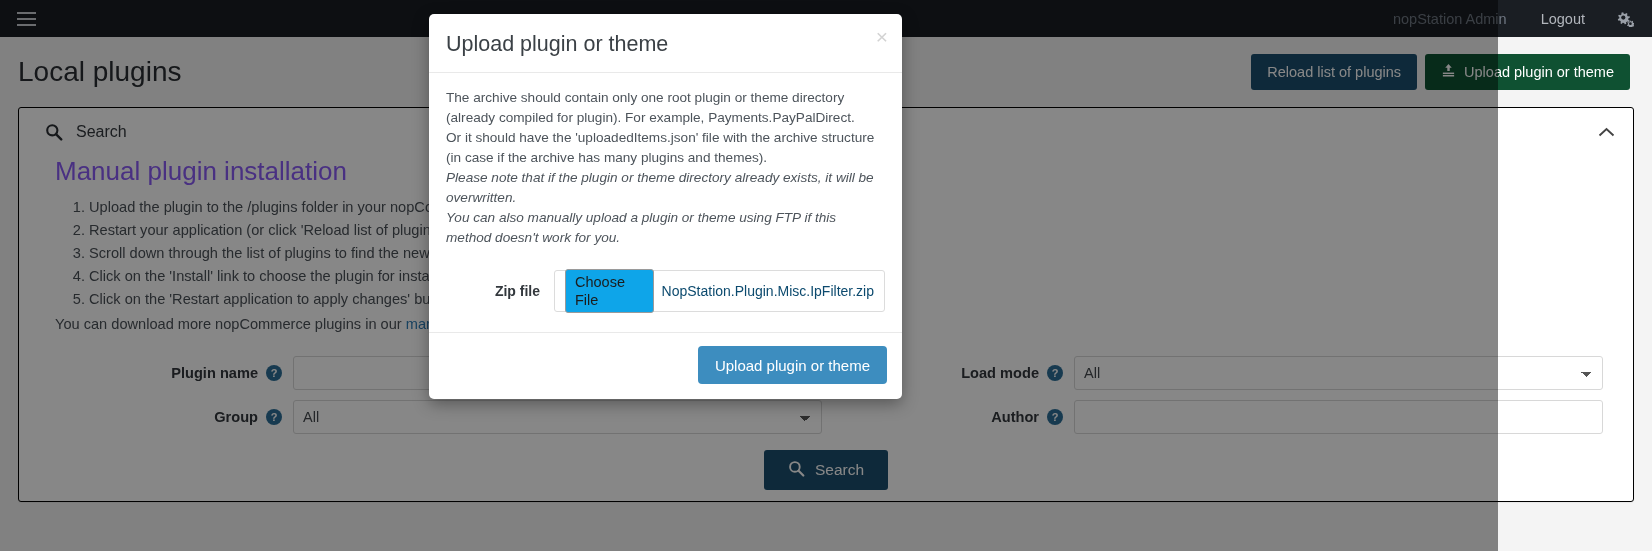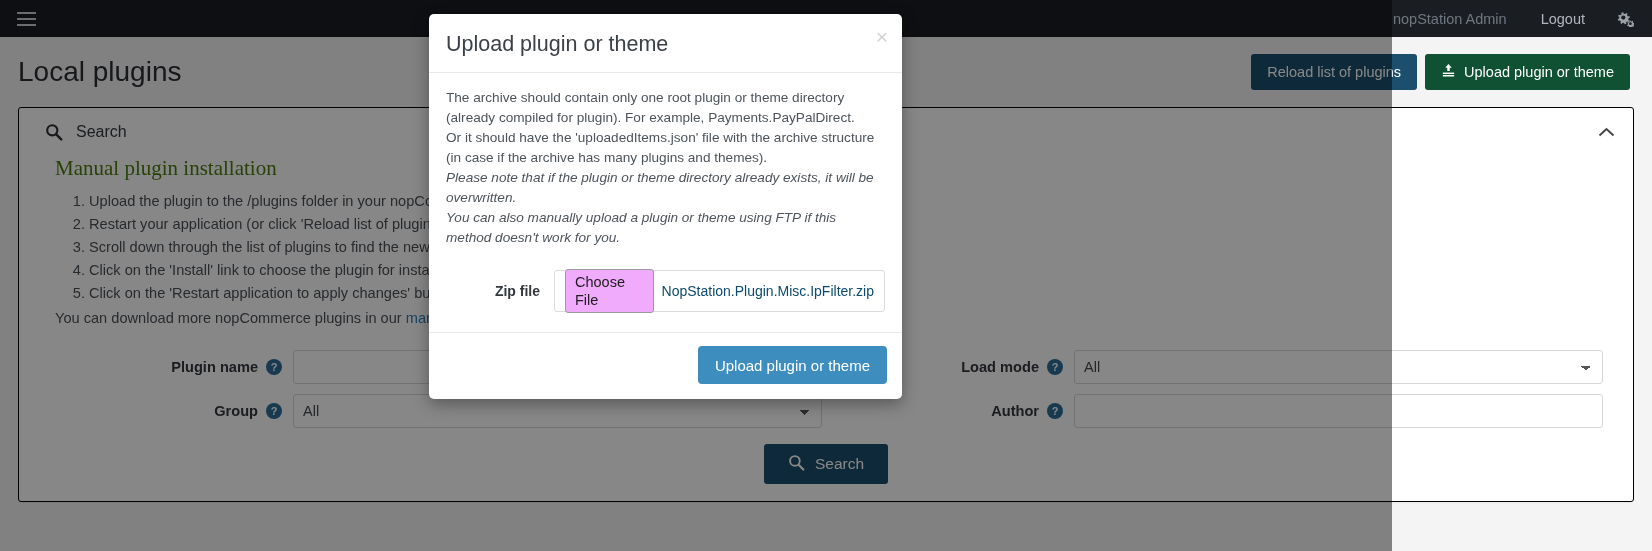--- a/index.html
+++ b/index.html
@@ -2,21 +2,21 @@
 <html><head>
 <meta charset="utf-8">
 <style>
   * { box-sizing: border-box; margin: 0; padding: 0; }
   html, body {
     width: 1652px; height: 551px;
     font-family: "Liberation Sans", sans-serif;
     overflow: hidden;
     background: #f4f4f4;
   }
-  #app { position: relative; width: 1392px; height: 551px; }
+  #app { position: relative; width: 1498px; height: 551px; }
 
   
   .navbar {
     position: absolute; top: 0; left: 0;
     width: 1652px; height: 37px;
     background: #1a1e23;
     display: flex; align-items: center;
     z-index: 5;
   }
   .nav-burger {
@@ -65,21 +65,21 @@
   }
   .panel-head {
     height: 48px; display: flex; align-items: center;
     padding: 0 18px 0 26px; border-bottom: 0px solid #f0f0f0;
   }
   .panel-head .ic { color: #2b2f33; font-size: 19px; margin-right: 13px; display: flex; }
   .panel-head .ttl { font-size: 16px; color: #33383d; }
   .panel-head .collapse { margin-left: auto; color: #444; font-size: 15px; cursor: pointer; }
 
   .panel-body { padding: 0 26px; }
-  .sec-title { font-size: 21px; color: #4d7c0f; font-weight: 400; margin: 0 0 9px 10px; font-family: Liberation Serif, serif; }
+  .sec-title { font-size: 26px; color: #8b5cf6; font-weight: 400; margin: 0 0 9px 10px; }
   ol.steps { margin: 0 0 0 44px; color: #4b5158; font-size: 14.6px; }
   ol.steps li { line-height: 23px; }
   .download-note { font-size: 14.6px; color: #4b5158; margin: 2px 0 0 10px; line-height: 23px; }
   .download-note a { color: #2f7db5; text-decoration: none; }
 
   
   .search-form { margin-top: 20px; }
   .frow { display: flex; align-items: center; margin-bottom: 10px; }
   .fcol { display: flex; align-items: center; width: 50%; }
   .flabel {
@@ -134,21 +134,21 @@
   .zip-row { display: flex; align-items: center; margin-top: 22px; margin-bottom: 12px; }
   .zip-label {
     width: 108px; text-align: right; padding-right: 14px;
     font-size: 14px; font-weight: bold; color: #33383d;
   }
   .file-box {
     flex: 1; height: 42px; border: 1px solid #dcdcdc; border-radius: 3px;
     display: flex; align-items: center; padding: 0 10px; background: #fff;
   }
   .choose-file {
-    border: 1px solid #9a9a9a; background: #f0abfc; border-radius: 3px;
+    border: 1px solid #9a9a9a; background: #0ea5e9; border-radius: 3px;
     font-size: 14.5px; color: #1c1c1c; padding: 3px 9px; cursor: pointer;
     font-family: "Liberation Sans", sans-serif; line-height: 18px;
   }
   .file-name { font-size: 14px; color: #0c4a6e; margin-left: 8px; }
   .modal-foot {
     border-top: 1px solid #e9e9e9; padding: 13px 15px 15px 15px;
     display: flex; justify-content: flex-end;
   }
   .btn-upload { background: #3d8dbf; height: 38px; font-size: 15px; padding: 0 17px; border-radius: 4px; }
 

